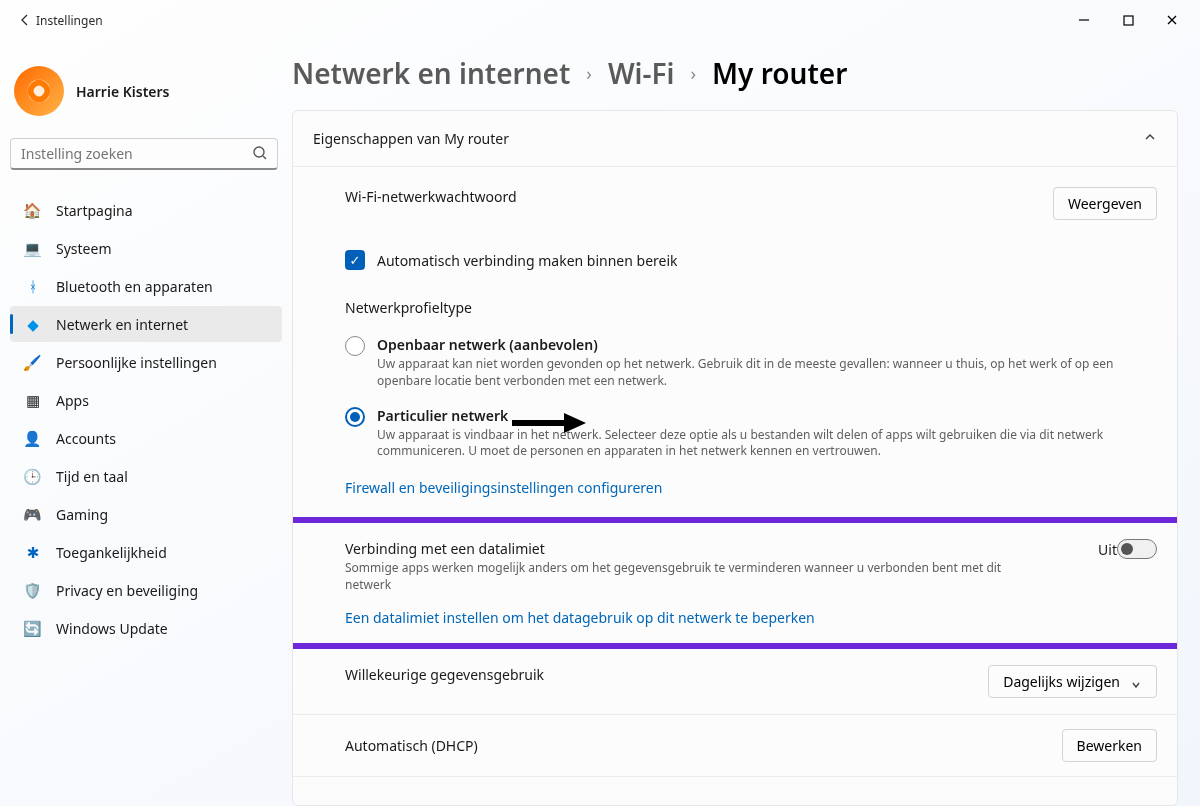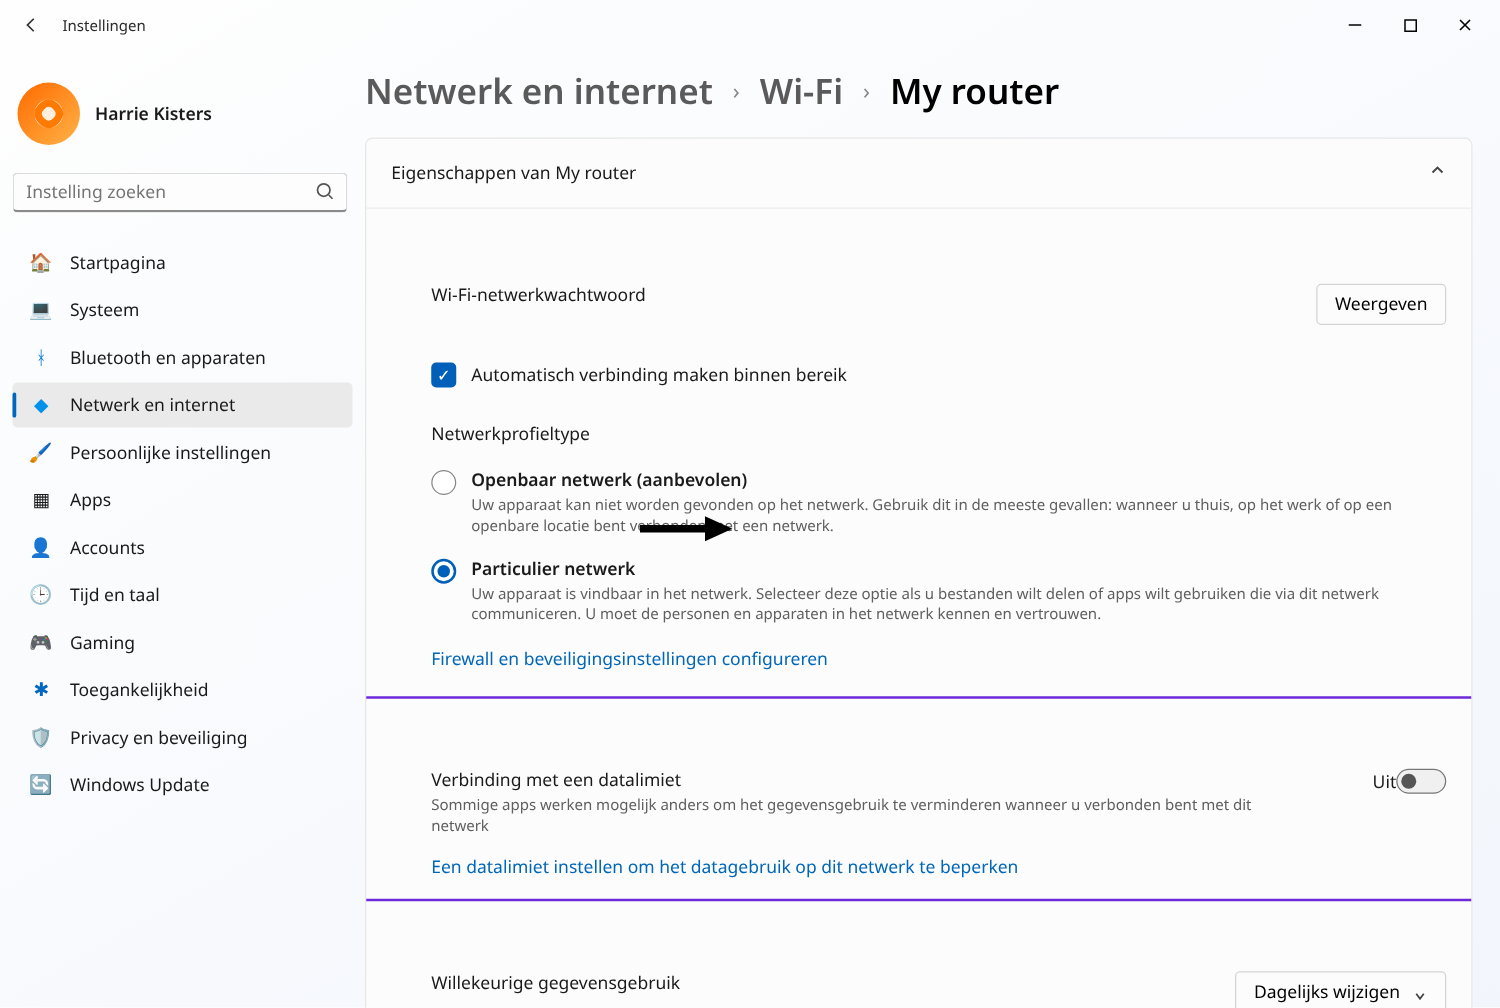--- a/index.html
+++ b/index.html
@@ -1,21 +1,21 @@
 <!DOCTYPE html>
 <html><head>
 <meta charset="utf-8">
 <style>
 * { box-sizing: border-box; margin: 0; padding: 0; font-family: "Segoe UI", system-ui, sans-serif; }
 body { background: linear-gradient(150deg, #fefefe 0%, #f2f6fc 100%); width: 1200px; height: 806px; overflow: hidden; color: #1a1a1a; font-size: 14px; }
 
 
 .titlebar { display: flex; align-items: center; height: 40px; padding: 0 6px 0 14px; }
 .titlebar .back { width: 22px; height: 22px; display:flex; align-items:center; justify-content:center; cursor:pointer; }
-.titlebar .title { margin-left: 14px; font-size: 12px; color: #2b2b2b; }
+.titlebar .title { font-size: 12px; color: #2b2b2b; }
 .titlebar .spacer { flex: 1; }
 .win-btn { width: 44px; height: 30px; display:flex; align-items:center; justify-content:center; cursor:pointer; }
 
 
 .app { display: flex; height: calc(806px - 40px); }
 .sidebar { width: 292px; padding: 8px 10px 8px 10px; display:flex; flex-direction:column; }
 .profile { display:flex; align-items:center; gap: 12px; padding: 18px 4px 18px 4px; }
 .avatar { width: 50px; height: 50px; border-radius: 50%; background: linear-gradient(135deg,#ff6a00,#ffb347); display:flex; align-items:center; justify-content:center; }
 .avatar svg { width: 38px; height: 38px; }
 .profile-name { font-size: 14px; font-weight: 600; }
@@ -34,23 +34,23 @@
 .main { flex:1; padding: 8px 22px 0 0; overflow-y:auto; }
 .breadcrumb { display:flex; align-items:center; gap: 16px; padding: 6px 0 18px 0; }
 .breadcrumb .crumb { font-size: 28px; font-weight: 600; color:#5a5a5a; cursor:pointer; }
 .breadcrumb .crumb.current { color:#000; }
 .breadcrumb .chev { color:#888; font-size:18px; }
 
 .card { background:#fcfcfc; border:1px solid #e6e6e6; border-radius:6px; }
 .card-header { display:flex; align-items:center; justify-content:space-between; padding: 18px 20px; cursor:pointer; font-size:14px; }
 .card-body { border-top:1px solid #ececec; }
 
-.section { padding: 16px 20px 16px 52px; border-top:2px solid #6d28d9; }
+.section { padding: 16px 20px 16px 52px; border-top:6px solid #6d28d9; }
 .section:first-child { border-top:none; }
-.section .row { display:flex; align-items:flex-start; justify-content:space-between; gap:20px;margin-top:40px; }
+.section .row { display:flex; align-items:flex-start; justify-content:space-between; gap:20px; }
 .section .desc { font-size:12px; color:#5f5f5f; margin-top:2px; line-height:1.4; }
 
 .btn { background:#fcfcfc; border:1px solid #d4d4d4; border-radius:4px; padding:6px 14px; font-size:14px; cursor:pointer; white-space:nowrap; }
 .dropdown-btn { display:flex; align-items:flex-end; gap:10px; }
 
 .checkbox-row { display:flex; align-items:center; gap:12px; padding:16px 20px 10px 52px; }
 .checkbox { width:20px; height:20px; border-radius:4px; background:#005fb8; display:flex; align-items:center; justify-content:center; color:#fff; font-size:13px; cursor:pointer; }
 
 .radio-group { padding: 4px 20px 12px 52px; }
 .radio-item { display:flex; align-items:flex-start; gap:12px; padding:8px 0; cursor:pointer; }

